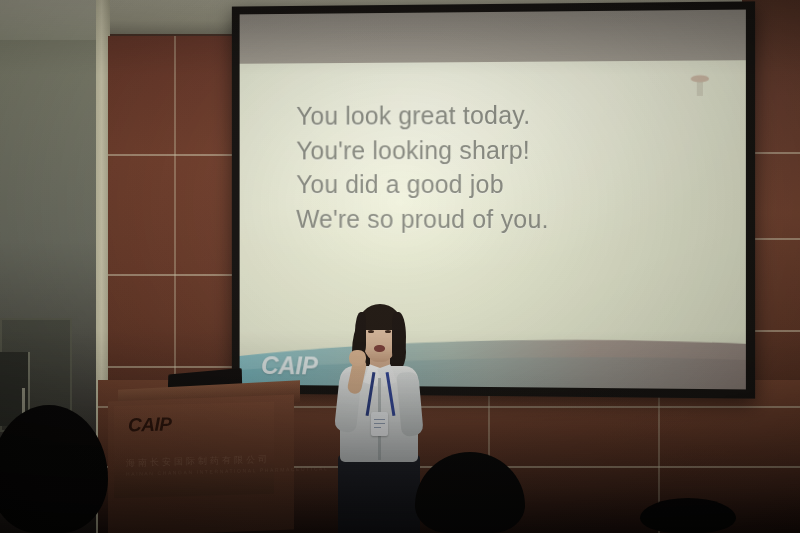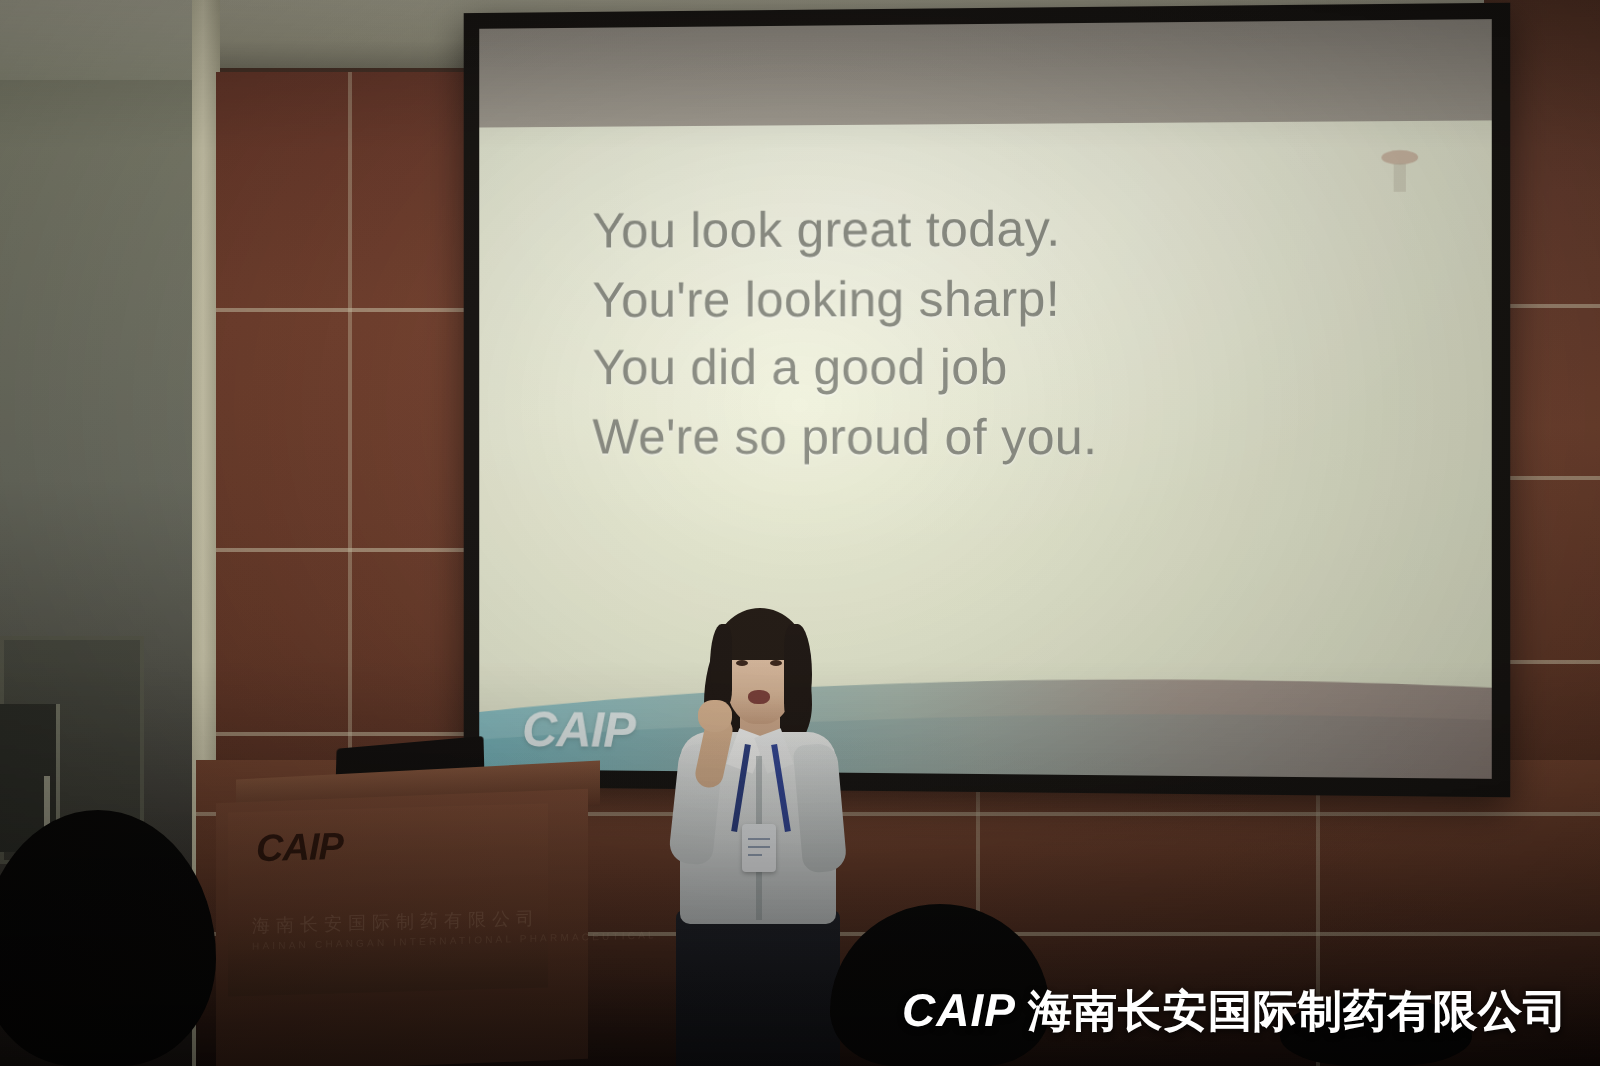--- a/index.html
+++ b/index.html
@@ -544,18 +544,14 @@
   <div class="podium-logo">CAIP</div>
   <div class="podium-sub">海南长安国际制药有限公司</div>
   <div class="podium-sub2">HAINAN CHANGAN INTERNATIONAL PHARMACEUTICAL</div>
 
   <div class="aud aud-1"></div>
   <div class="aud aud-2"></div>
   <div class="aud aud-3"></div>
 
   <div class="vignette"></div>
 
-  <div class="watermark">
-    <span>CAIP</span>
-    <span class="wm-cn">海南长安国际制药有限公司</span>
-  </div>
 
 </div>
 
 </body></html>

